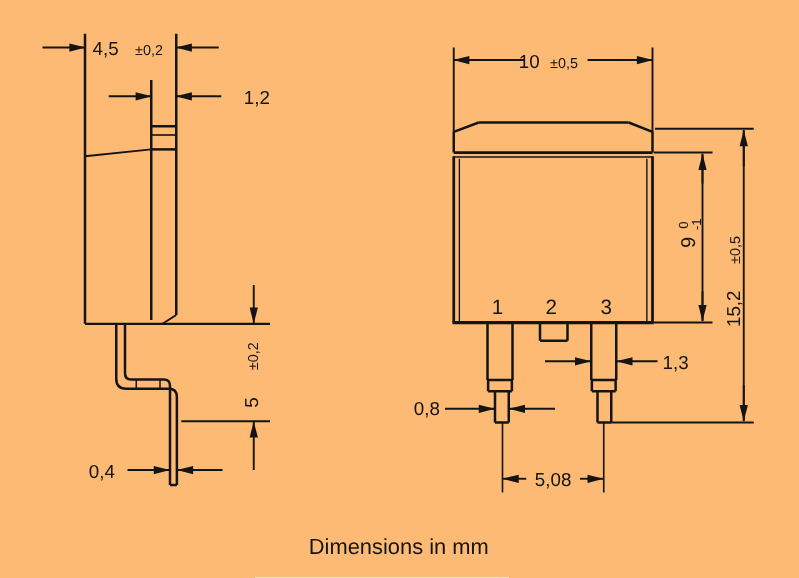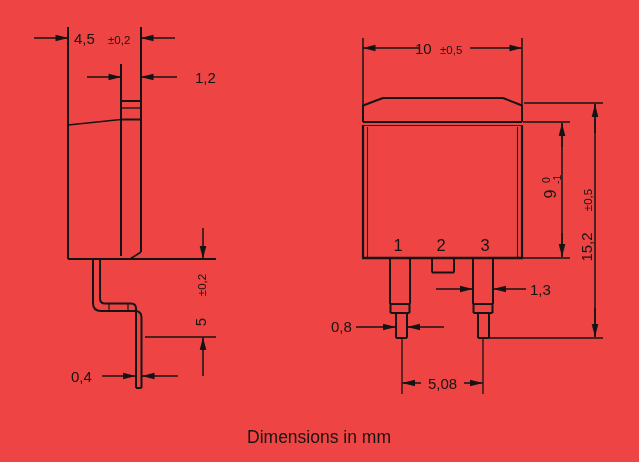--- a/index.html
+++ b/index.html
@@ -1,16 +1,16 @@
 <!DOCTYPE html>
 <html><head>
 <meta charset="utf-8">
 <style>
   html,body{margin:0;padding:0;background:#ffffff;}
-  .stage{position:relative;width:639px;height:462px;background:#ef4444;overflow:hidden;}
+  .stage{position:relative;width:639px;height:462px;background:#fdba74;overflow:hidden;}
   svg{display:block;}
   .ln{stroke:#141414;fill:none;}
   .dim{stroke:#141414;fill:none;}
   text{fill:#141414;font-family:"Liberation Sans","DejaVu Sans",sans-serif;}
   .val{font-size:15px;}
   .tol{font-size:11.5px;}
   .pin{font-size:16.5px;}
   .cap{font-size:17.5px;}
 </style>
 </head>

